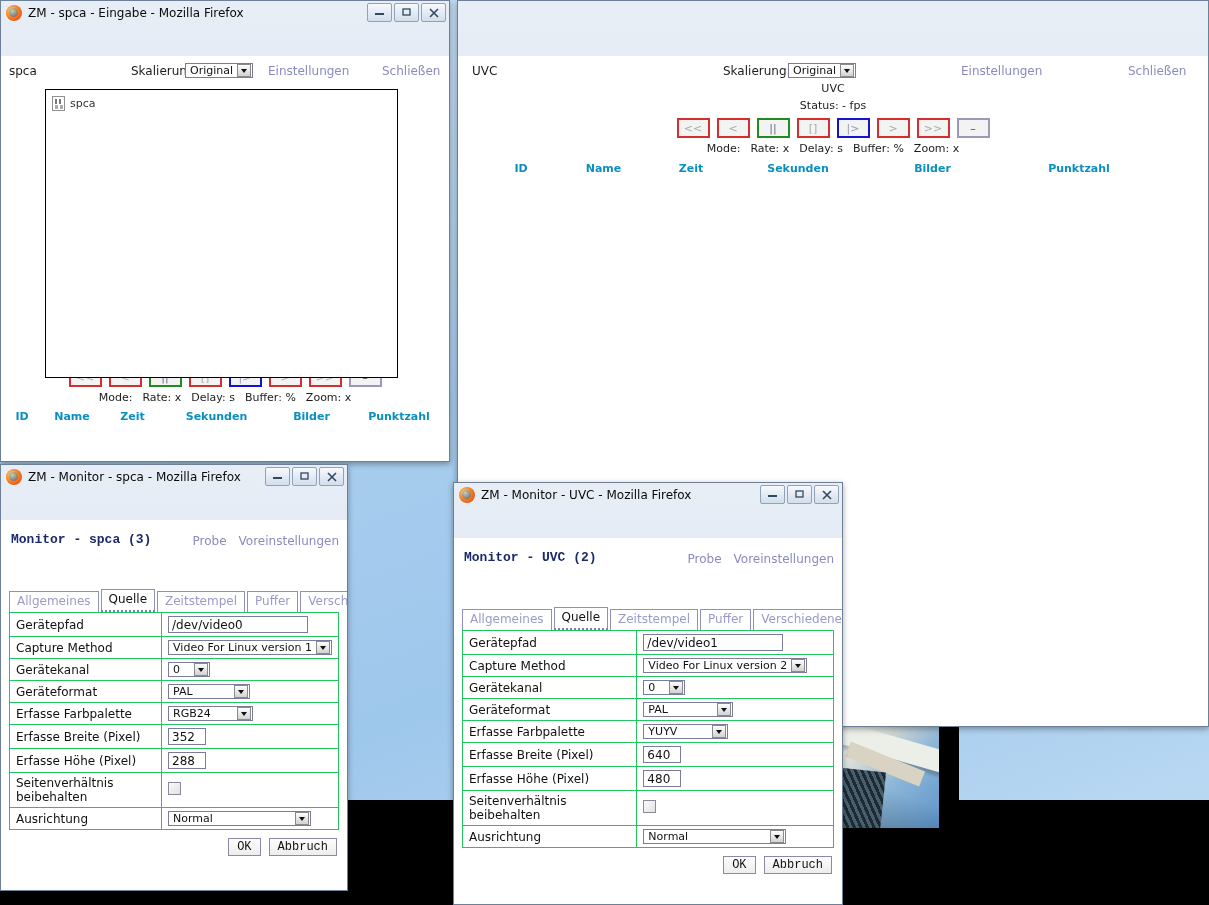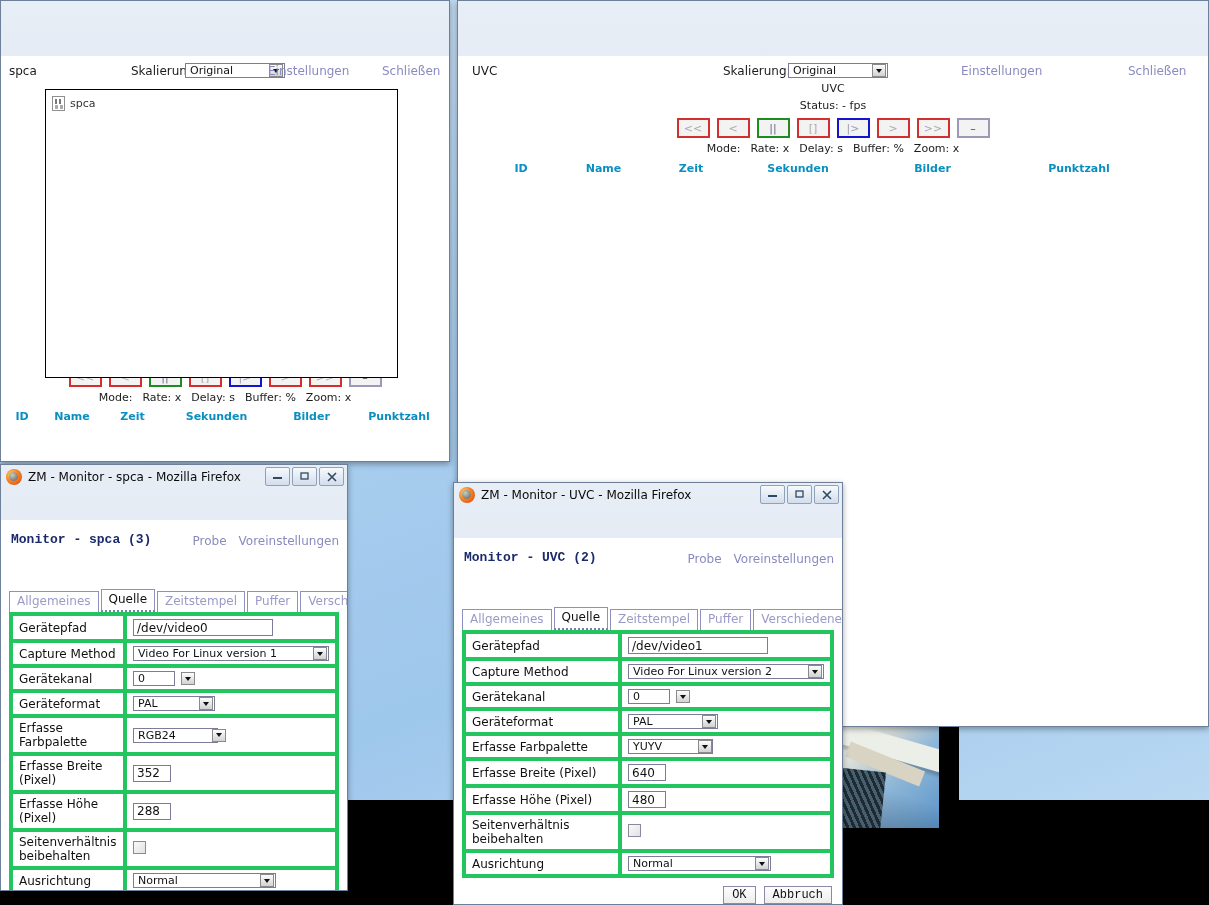--- a/index.html
+++ b/index.html
@@ -115,21 +115,21 @@
   
   .watch-top {
     display:flex; align-items:center; font-size:12px; color:#1c1c1c;
     padding-top:8px; position:relative; height:22px;
   }
   .monitor-name { position:absolute; color:#1c1c1c; }
   .skal-label { position:absolute; }
   .sel {
     display:inline-flex; align-items:center; border:1px solid #7b7b9c;
     background:#fff; height:15px; font-size:11px; color:#111;
-    padding:0 0 0 4px; vertical-align:middle;gap:32px;
+    padding:0 0 0 4px; vertical-align:middle;
   }
   .sel .val { padding-right:4px; white-space:nowrap; }
   .sel .arrow {
     width:14px; height:13px; margin:0 1px 0 0; flex:0 0 auto;
     background:linear-gradient(180deg,#fdfdfd,#d2d2d2);
     border:1px solid #8a8a8a;
     display:flex; align-items:center; justify-content:center;
   }
   .sel .arrow:after{
     content:""; border-left:3px solid transparent; border-right:3px solid transparent;
@@ -188,21 +188,21 @@
 
   .tabs { display:flex; padding:0 8px; margin-top:10px; align-items:flex-end; }
   .tab {
     border:1px solid #8f8fc0; border-bottom:none; padding:2px 7px 3px 7px;
     font-size:12px; color:#9a9ac8; background:#fff; margin-right:2px; line-height:15px;margin-top:32px;
   }
   .tab.active { color:#111; border-bottom:2px dotted #7b7bb5; }
 
   table.cfg { border-collapse:collapse; width:calc(100% - 16px); margin:0 8px; }
   table.cfg td {
-    border:4px solid #22c55e; font-size:12px; color:#111;
+    border:1px solid #22c55e; font-size:12px; color:#111;
     padding:3px 6px; height:21px; vertical-align:middle;
   }
   table.cfg td.lbl { width:47%; }
   .txtin {
     border:1px solid #7b7b9c; background:#fff; height:17px; font-size:12px;
     color:#111; padding:0 3px; display:inline-flex; align-items:center;
     font-family:"DejaVu Sans", sans-serif;
   }
   .chk {
     width:13px; height:13px; border:1px solid #8a8a9e;
@@ -223,20 +223,41 @@
   <div id="wall-photo">
     <div class="beam1"></div>
       <div class="beam2"></div>
       <div class="tower"></div>
   </div>
   <div id="wall-photo-black-r"></div>
 </div>
 
 <div class="win" style="left:0;top:0;width:450px;height:462px;">
   <div class="win-frame"></div>
+  <div class="titlebar">
+    <span class="ffox-icon"></span>
+    <span class="title-text">ZM - spca - Eingabe - Mozilla Firefox</span>
+    <div class="winbtns">
+      <div class="winbtn">
+        <svg width="11" height="9">
+            <rect x="1" y="5" width="9" height="2" fill="#31495f"></rect>
+          </svg>
+      </div>
+      <div class="winbtn">
+        <svg width="11" height="9">
+            <rect x="2" y="1" width="7" height="6" fill="none" stroke="#31495f" stroke-width="1.3"></rect>
+          </svg>
+      </div>
+      <div class="winbtn">
+        <svg width="12" height="10">
+            <path d="M2 1 L10 9 M10 1 L2 9" stroke="#31495f" stroke-width="1.6" fill="none"></path>
+          </svg>
+      </div>
+    </div>
+  </div>
   <div class="navbar">
     <div class="urlbox">
       <span class="zm-favicon">ZM</span>
       <span class="urltext">http://homeserver/zm/index.php?view=watch&amp;mid=</span>
       <span class="star-icon">☆</span>
       <span class="chev-icon">❯</span>
     </div>
     <div class="feedback">
       <span>Feedback</span>
       <span class="caret">▾</span>

